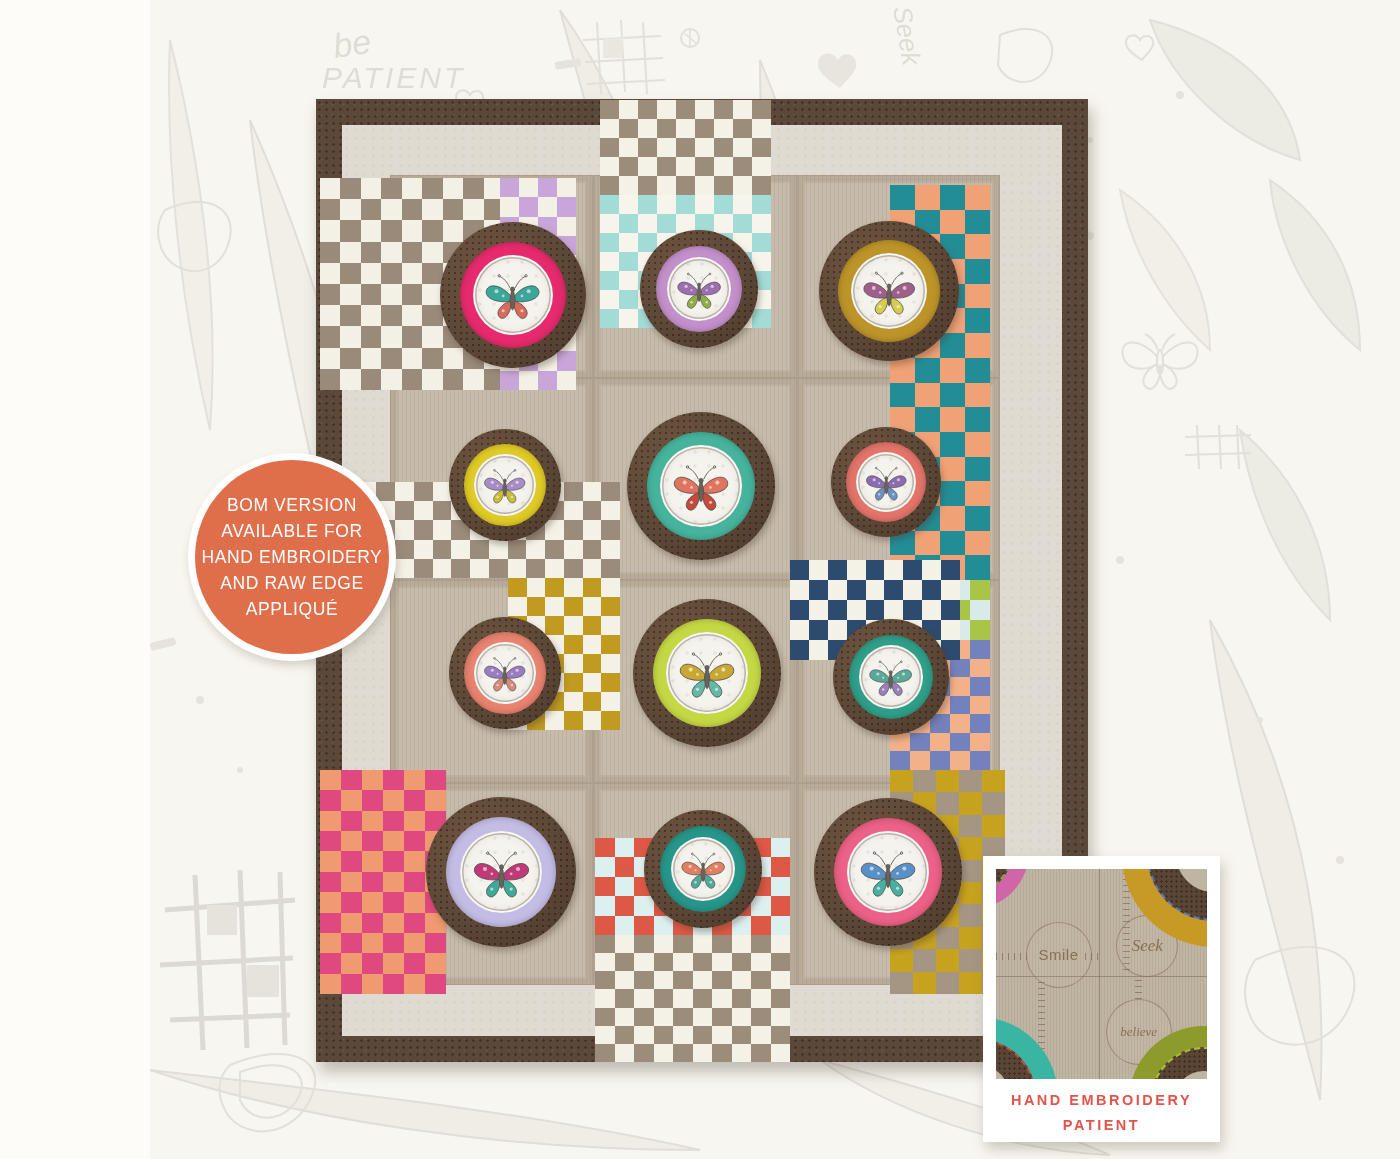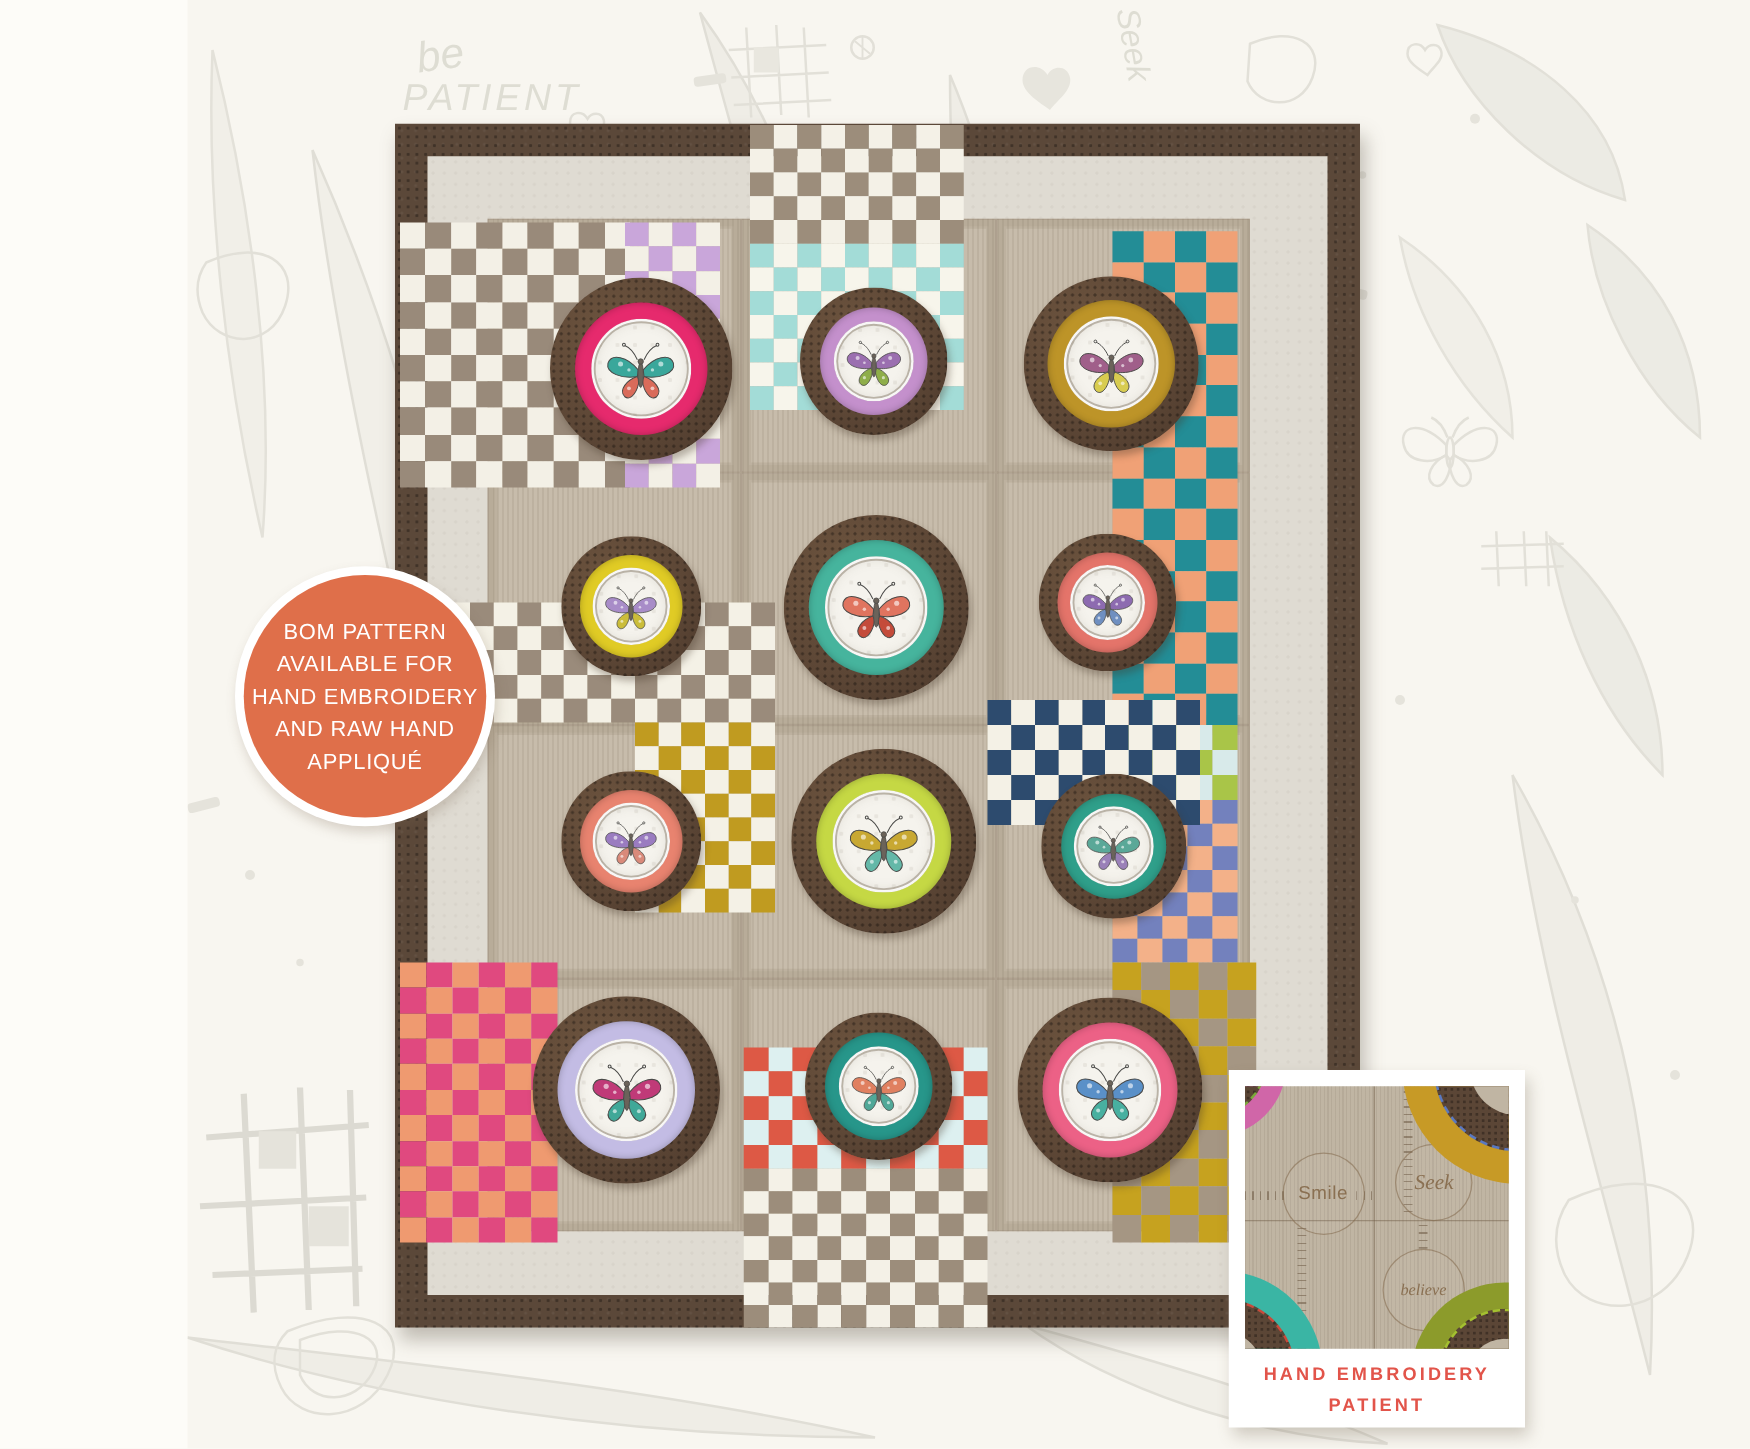--- a/index.html
+++ b/index.html
@@ -1310,24 +1310,24 @@
     <ellipse cx="50" cy="58" rx="3.2" ry="15" fill="#6b635a" stroke="#4a4a48" stroke-width="1"></ellipse>
     <circle cx="50" cy="42" r="3.2" fill="#6b635a" stroke="#4a4a48" stroke-width="1"></circle>
   </svg>
           </div>
         </div>
       </div>
     </div>
 
   <div id="badge">
     <div id="badge-inner">
-      <div class="badge-line">BOM PATTERN</div>
+      <div class="badge-line">BOM VERSION</div>
       <div class="badge-line">AVAILABLE FOR</div>
       <div class="badge-line">HAND EMBROIDERY</div>
-      <div class="badge-line">AND RAW HAND</div>
+      <div class="badge-line">AND RAW EDGE</div>
       <div class="badge-line">APPLIQUÉ</div>
     </div>
   </div>
 
   <div id="inset-card">
     <div id="inset-photo">
       <div class="seam-v" style="left:49%;"></div>
       <div class="seam-h" style="top:51%;"></div>
       <div class="stitch-col" style="left:60%;top:0;height:48%;"></div>
       <div class="stitch-col" style="left:20%;top:52%;height:48%;"></div>

